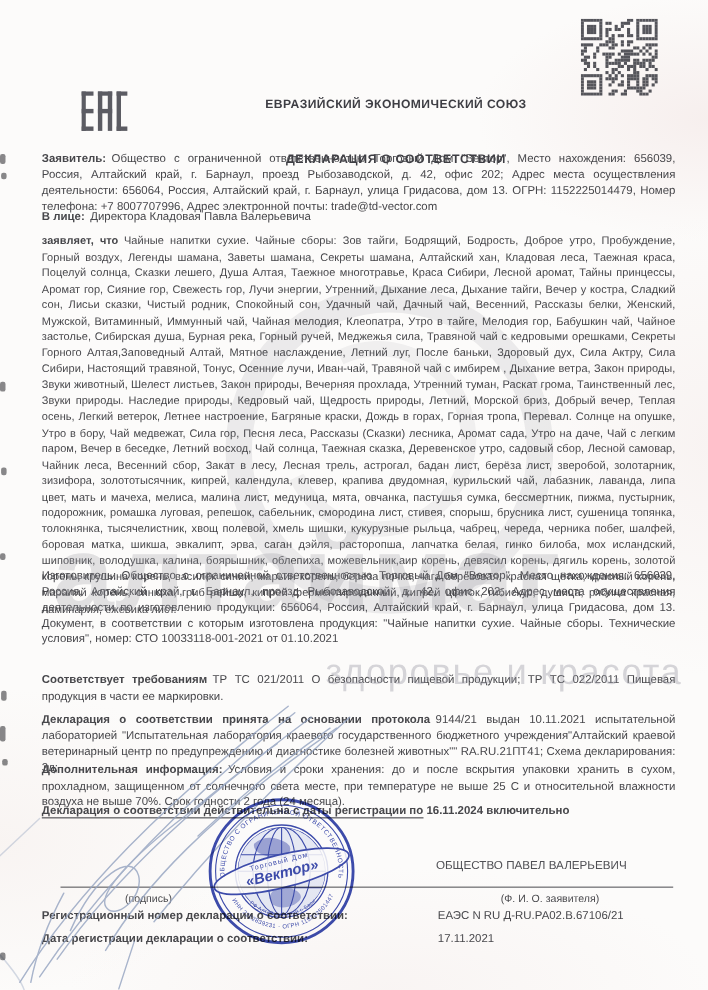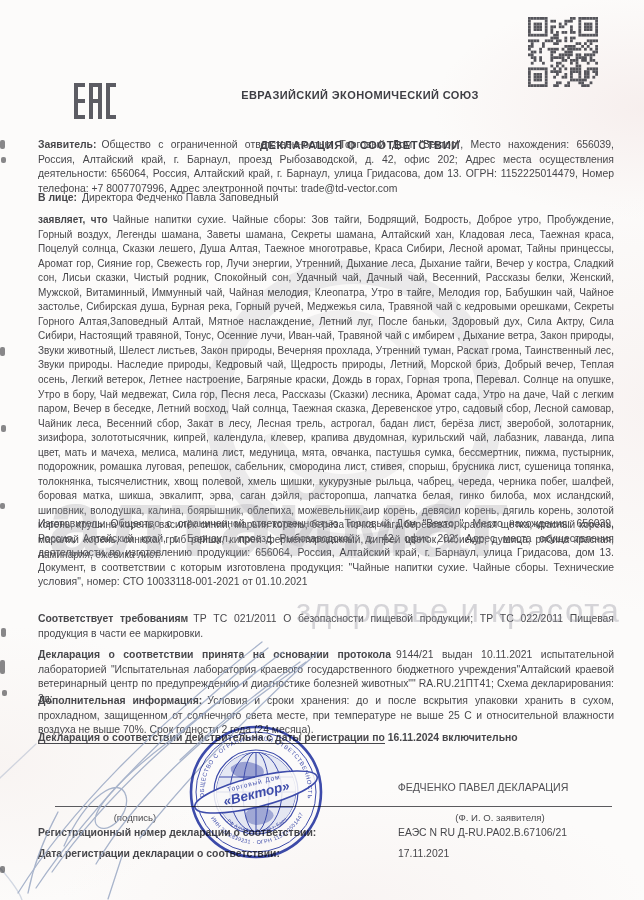--- a/index.html
+++ b/index.html
@@ -369,21 +369,21 @@
     </svg>
 
   <div id="title1" class="title-line">ЕВРАЗИЙСКИЙ ЭКОНОМИЧЕСКИЙ СОЮЗ</div>
   <div id="title2" class="title-line">ДЕКЛАРАЦИЯ О СООТВЕТСТВИИ</div>
 
   <div class="para" style="top:138px;">
     <span class="lbl">Заявитель:</span><span>Общество с ограниченной ответственностью Торговый Дом "Вектор", Место нахождения: 656039, Россия, Алтайский край, г. Барнаул, проезд Рыбозаводской, д. 42, офис 202; Адрес места осуществления деятельности: 656064, Россия, Алтайский край, г. Барнаул, улица Гридасова, дом 13.  ОГРН: 1152225014479, Номер телефона: +7 8007707996, Адрес электронной почты: trade@td-vector.com</span>
   </div>
 
   <div class="para" style="top:191px;">
-    <span class="lbl">В лице:</span><span>Директора Федченко Павла Заповедный</span>
+    <span class="lbl">В лице:</span><span>Директора Кладовая Павла Валерьевича</span>
   </div>
 
   <div id="declares" class="para">
     <span class="lbl">заявляет, что</span><span>Чайные напитки сухие. Чайные сборы: Зов тайги, Бодрящий, Бодрость, Доброе утро, Пробуждение, Горный воздух, Легенды шамана, Заветы шамана, Секреты шамана, Алтайский хан, Кладовая леса, Таежная краса, Поцелуй солнца, Сказки лешего,  Душа Алтая, Таежное многотравье, Краса Сибири, Лесной аромат,  Тайны принцессы,  Аромат гор, Сияние гор, Свежесть гор, Лучи энергии, Утренний, Дыхание леса, Дыхание тайги, Вечер у костра, Сладкий сон, Лисьи сказки, Чистый родник, Спокойный сон, Удачный чай, Дачный чай, Весенний,  Рассказы белки, Женский, Мужской, Витаминный,  Иммунный чай, Чайная мелодия, Клеопатра,  Утро в тайге,  Мелодия гор, Бабушкин чай, Чайное застолье, Сибирская душа, Бурная река, Горный ручей, Меджежья сила,  Травяной чай с кедровыми орешками,   Секреты Горного Алтая,Заповедный Алтай, Мятное наслаждение,  Летний луг,  После баньки,  Здоровый дух, Сила Актру, Сила Сибири,  Настоящий травяной,  Тонус, Осенние лучи,  Иван-чай,  Травяной чай с имбирем , Дыхание ветра, Закон природы,  Звуки животный,  Шелест листьев,  Закон природы,  Вечерняя прохлада, Утренний туман, Раскат грома, Таинственный лес,  Звуки природы. Наследие природы, Кедровый чай, Щедрость природы,  Летний,  Морской бриз,  Добрый вечер, Теплая осень, Легкий ветерок, Летнее настроение, Багряные краски, Дождь в горах, Горная тропа, Перевал. Солнце на опушке, Утро в бору, Чай медвежат, Сила гор, Песня леса, Рассказы (Сказки)  лесника, Аромат сада, Утро на даче, Чай с легким паром, Вечер в беседке, Летний восход, Чай солнца, Таежная сказка, Деревенское утро, садовый сбор, Лесной самовар, Чайник леса, Весенний сбор, Закат в лесу, Лесная трель, астрогал, бадан лист, берёза  лист, зверобой, золотарник, зизифора, золототысячник, кипрей, календула, клевер, крапива двудомная, курильский чай, лабазник, лаванда, липа цвет, мать и мачеха, мелиса, малина лист, медуница, мята, овчанка, пастушья сумка, бессмертник, пижма, пустырник, подорожник, ромашка луговая, репешок, сабельник, смородина лист, стивея, спорыш, брусника лист, сушеница топянка, толокнянка, тысячелистник, хвощ полевой, хмель шишки, кукурузные рыльца, чабрец, череда, черника побег, шалфей, боровая матка, шикша, эвкалипт, эрва, саган дэйля, расторопша, лапчатка белая, гинко билоба, мох исландский, шиповник, володушка, калина, боярышник, облепиха, можевельник,аир корень, девясил корень, дягиль корень, золотой корень, крушина корень, василёк синий, марьин корень, берёза почка, чага берёзовая, красная щётка, красный корень, маралий корень, синюха, гриб рейши, кипрей ферментированный, кипрей цветок, гибискус, душица, рябина красная, ламинария, ежевика лист.</span>
   </div>
 
   <div class="para" style="top:517px;">
     <span style="padding-right:5px;">Изготовитель:</span><span>Общество с ограниченной ответственностью Торговый Дом "Вектор", Место нахождения: 656039, Россия, Алтайский край, г. Барнаул, проезд Рыбозаводской, д. 42, офис 202; Адрес места осуществления деятельности по изготовлению продукции: 656064, Россия, Алтайский край, г. Барнаул, улица Гридасова, дом 13. Документ, в соответствии с которым изготовлена продукция: "Чайные напитки сухие. Чайные сборы. Технические условия", номер: СТО 10033118-001-2021 от 01.10.2021</span>
   </div>
 
@@ -397,21 +397,21 @@
 
   <div class="para" style="top:694px;">
     <span class="lbl">Дополнительная информация:</span><span>Условия и сроки хранения: до и после вскрытия упаковки хранить в сухом, прохладном, защищенном от солнечного света месте, при температуре не выше 25 С  и относительной влажности воздуха не выше 70%.  Срок годности 2 года (24 месяца).</span>
   </div>
 
   <div class="para" style="top:731px;">
     <span class="b u">Декларация о соответствии действительна с даты регистрации по</span>
     <span class="b">16.11.2024 включительно</span>
   </div>
 
-  <div id="signer-name">ФЕДЧЕНКО ПАВЕЛ ДЕКЛАРАЦИЯ</div>
+  <div id="signer-name">ОБЩЕСТВО ПАВЕЛ ВАЛЕРЬЕВИЧ</div>
 
   <div id="sig-line"></div>
   <div class="caption" style="left:80px;top:812px;width:110px;">(подпись)</div>
   <div class="caption" style="left:400px;top:812px;width:200px;">(Ф. И. О. заявителя)</div>
 
   <div class="reg-label" style="top:827px;">Регистрационный номер декларации о соответствии:</div>
   <div class="reg-value" style="top:827px;">ЕАЭС N RU Д-RU.РА02.В.67106/21</div>
   <div class="reg-label" style="top:848px;">Дата регистрации декларации о соответствии:</div>
   <div class="reg-value" style="top:848px;">17.11.2021</div>
 

